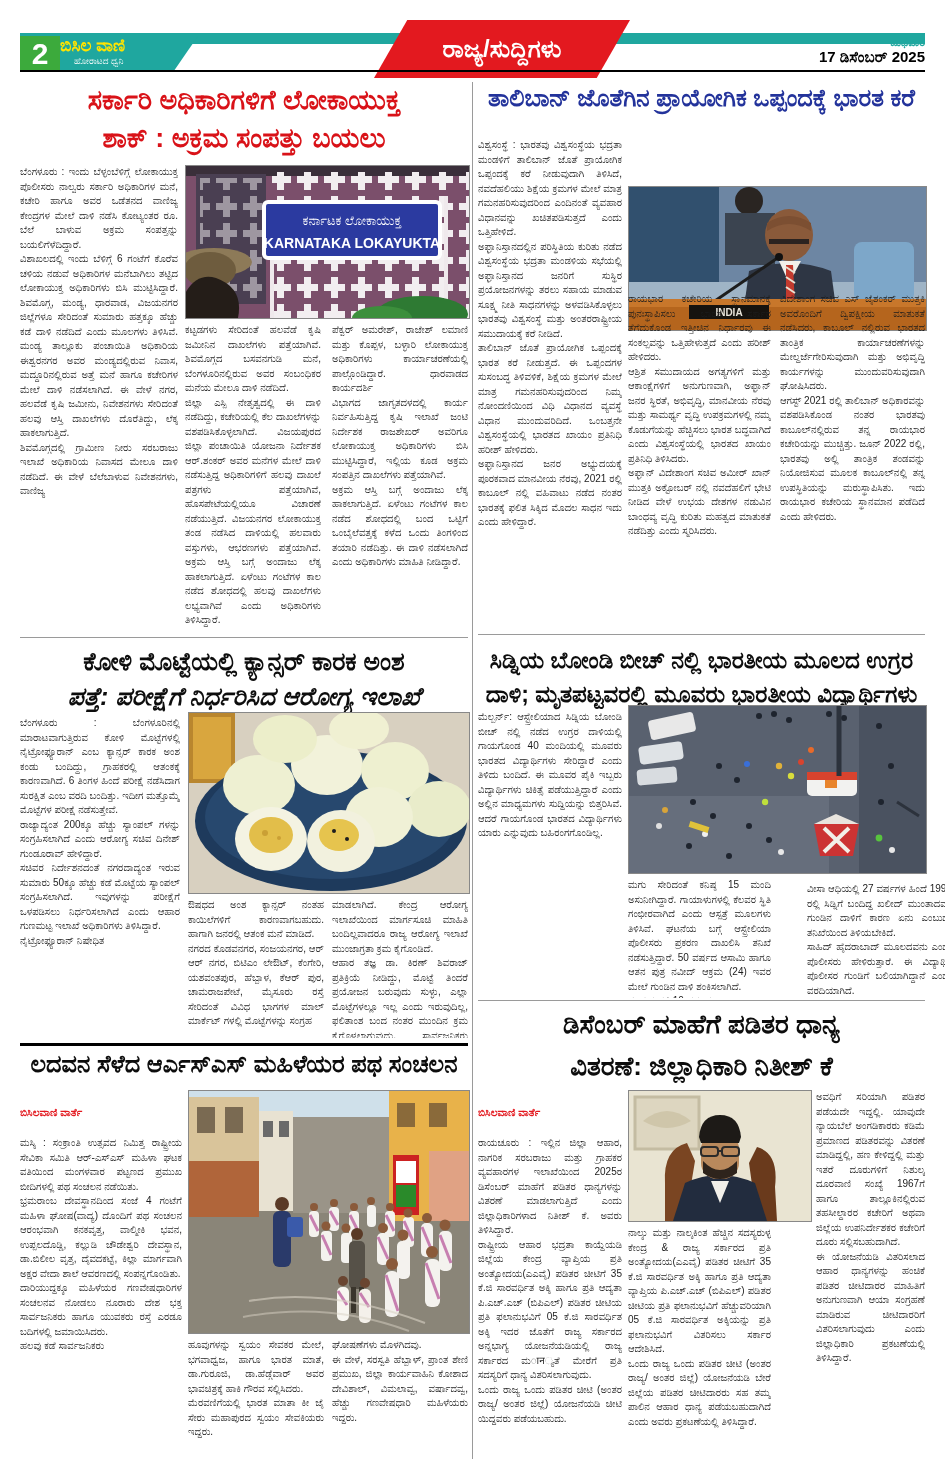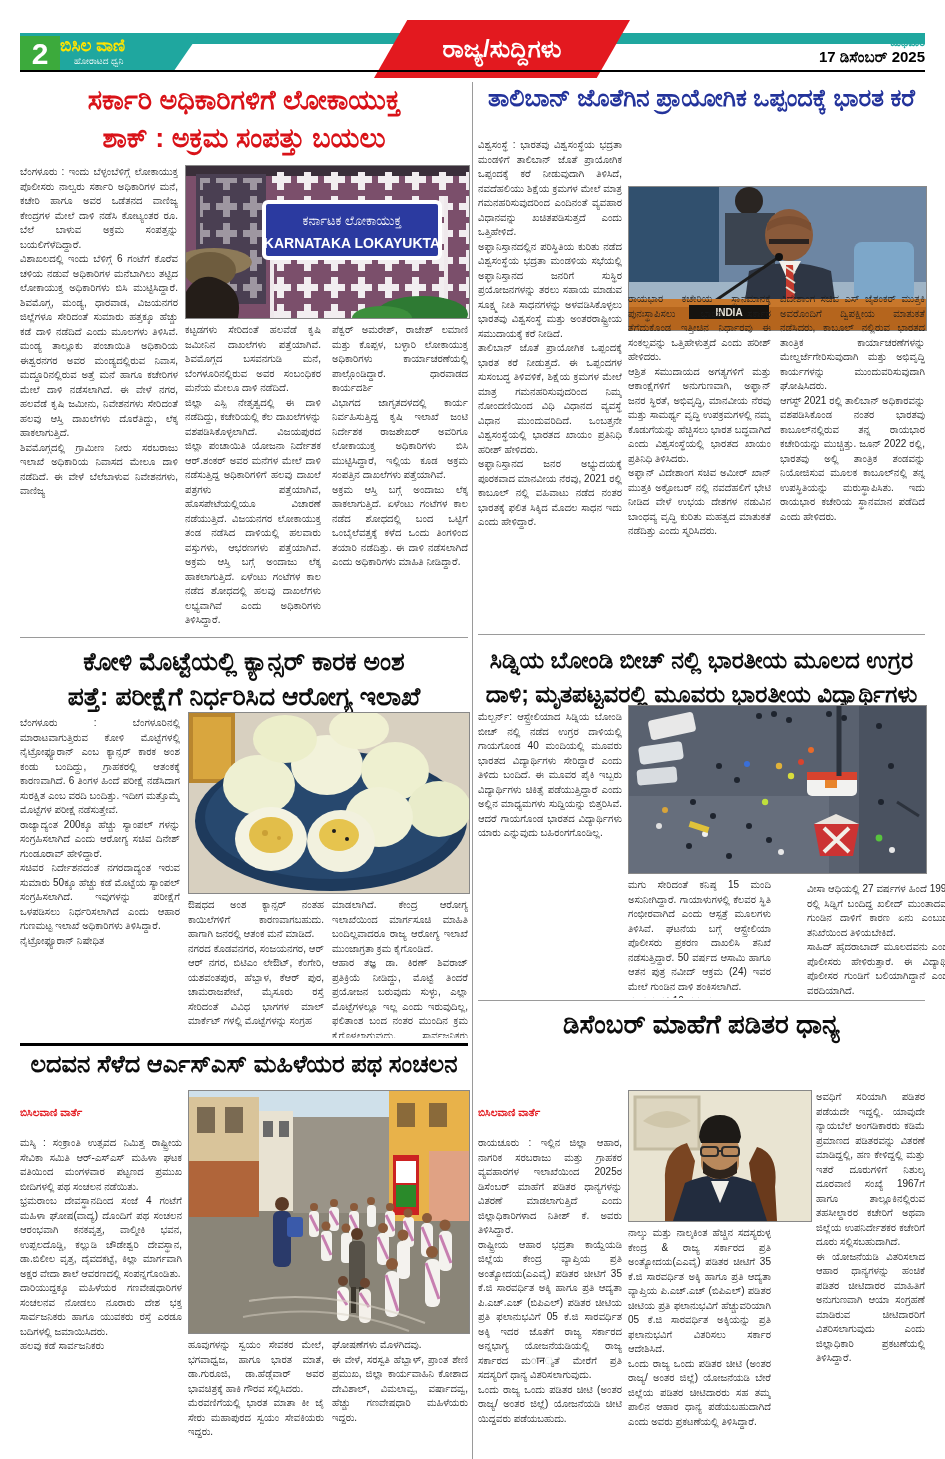--- a/index.html
+++ b/index.html
@@ -143,21 +143,21 @@
 ಅಫ್ಘಾನ್ ವಿದೇಶಾಂಗ ಸಚಿವ ಅಮೀರ್ ಖಾನ್ ಮುತ್ತಕಿ ಅಕ್ಟೋಬರ್ ನಲ್ಲಿ ನವದೆಹಲಿಗೆ ಭೇಟಿ ನೀಡಿದ ವೇಳೆ ಉಭಯ ದೇಶಗಳ ನಡುವಿನ ಬಾಂಧವ್ಯ ವೃದ್ಧಿ ಕುರಿತು ಮಹತ್ವದ ಮಾತುಕತೆ ನಡೆದಿತ್ತು ಎಂದು ಸ್ಮರಿಸಿದರು.</div>
     <div class="col" style="left:302px;top:212px;width:145px;height:344px;">ವಿದೇಶಾಂಗ ಸಚಿವ ಎಸ್ ಜೈಶಂಕರ್ ಮುತ್ತಕಿ ಅವರೊಂದಿಗೆ ದ್ವಿಪಕ್ಷೀಯ ಮಾತುಕತೆ ನಡೆಸಿದರು, ಕಾಬೂಲ್ ನಲ್ಲಿರುವ ಭಾರತದ ತಾಂತ್ರಿಕ ಕಾರ್ಯಾಚರಣೆಗಳನ್ನು ಮೇಲ್ದರ್ಜೆಗೇರಿಸುವುದಾಗಿ ಮತ್ತು ಅಭಿವೃದ್ಧಿ ಕಾರ್ಯಗಳನ್ನು ಮುಂದುವರಿಸುವುದಾಗಿ ಘೋಷಿಸಿದರು.
 ಆಗಸ್ಟ್ 2021 ರಲ್ಲಿ ತಾಲಿಬಾನ್ ಅಧಿಕಾರವನ್ನು ವಶಪಡಿಸಿಕೊಂಡ ನಂತರ ಭಾರತವು ಕಾಬೂಲ್‌ನಲ್ಲಿರುವ ತನ್ನ ರಾಯಭಾರ ಕಚೇರಿಯನ್ನು ಮುಚ್ಚಿತ್ತು. ಜೂನ್ 2022 ರಲ್ಲಿ, ಭಾರತವು ಅಲ್ಲಿ ತಾಂತ್ರಿಕ ತಂಡವನ್ನು ನಿಯೋಜಿಸುವ ಮೂಲಕ ಕಾಬೂಲ್‌ನಲ್ಲಿ ತನ್ನ ಉಪಸ್ಥಿತಿಯನ್ನು ಮರುಸ್ಥಾಪಿಸಿತು. ಇದು ರಾಯಭಾರ ಕಚೇರಿಯ ಸ್ಥಾನಮಾನ ಪಡೆದಿದೆ ಎಂದು ಹೇಳಿದರು.</div>
   </section>
 
   <div class="hrule" style="left:20px;top:637px;width:448px;"></div>
   <div class="hrule" style="left:478px;top:634px;width:447px;"></div>
 
   <section class="article" style="left:20px;top:642px;width:448px;height:398px;">
     <div class="headline black" style="top:2px;font-size:25px;line-height:34px;">ಕೋಳಿ ಮೊಟ್ಟೆಯಲ್ಲಿ ಕ್ಯಾನ್ಸರ್ ಕಾರಕ ಅಂಶ</div>
-    <div class="headline black" style="top:37px;font-size:25px;line-height:34px;">ಪತ್ತೆ: ಪರೀಕ್ಷೆಗೆ ನಿರ್ಧರಿಸಿದ ಆರೋಗ್ಯ ಇಲಾಖೆ</div>
+    <div class="headline black" style="top:37px;font-size:25px;line-height:34px;font-style:italic;">ಪತ್ತೆ: ಪರೀಕ್ಷೆಗೆ ನಿರ್ಧರಿಸಿದ ಆರೋಗ್ಯ ಇಲಾಖೆ</div>
 
     <div class="photo" style="left:168px;top:70px;width:280px;height:180px;">
       <svg width="280" height="180" viewBox="0 0 280 180" xmlns="http://www.w3.org/2000/svg">
         <rect width="280" height="180" fill="#d8d0c0"></rect>
         <rect x="0" y="0" width="46" height="70" fill="#b9862e"></rect>
         <rect x="4" y="4" width="38" height="62" fill="#d9a63e"></rect>
         <ellipse cx="142" cy="108" rx="136" ry="70" fill="#1e3a5c"></ellipse>
         <ellipse cx="142" cy="104" rx="126" ry="62" fill="#27486e"></ellipse>
         <ellipse cx="70" cy="72" rx="36" ry="30" fill="#eef0d2"></ellipse>
         <ellipse cx="138" cy="52" rx="36" ry="30" fill="#f2f2da"></ellipse>
@@ -368,20 +368,21 @@
 ಹಲವು ಕಡೆ ಸಾರ್ವಜನಿಕರು</span>
     </div>
     <div class="col" style="left:312px;top:288px;width:136px;height:121px;">ಘೋಷಣೆಗಳು ಮೊಳಗಿದವು.
 ಈ ವೇಳೆ, ಸರಸ್ವತಿ ಹೆಬ್ಬಾಳ್, ಪ್ರಾಂತ ಶೇಣಿ ಪ್ರಮುಖ, ಜಿಲ್ಲಾ ಕಾರ್ಯವಾಹಿನಿ ಕೋಶಾದ ದೇವಿಶಾಲ್, ವಿಮಲಾವ್ವ, ವರ್ಷಾದವ್ವ, ಹೆಚ್ಚು ಗಣವೇಷಧಾರಿ ಮಹಿಳೆಯರು ಇದ್ದರು.</div>
     <div class="col" style="left:168px;top:288px;width:136px;height:121px;">ಹೂವುಗಳನ್ನು ಸ್ವಯಂ ಸೇವಕರ ಮೇಲೆ, ಭಗವಾಧ್ವಜ, ಹಾಗೂ ಭಾರತ ಮಾತೆ, ಡಾ.ಗುರೂಜಿ, ಡಾ.ಹೆಡ್ಗೆವಾರ್ ಅವರ ಭಾವಚಿತ್ರಕ್ಕೆ ಹಾಕಿ ಗೌರವ ಸಲ್ಲಿಸಿದರು.
 ಮೆರವಣಿಗೆಯಲ್ಲಿ ಭಾರತ ಮಾತಾ ಕೀ ಜೈ ಸೇರು ಮಹಾಪುರದ ಸ್ವಯಂ ಸೇವಕಿಯರು ಇದ್ದರು.</div>
   </section>
 
   <section class="article" style="left:478px;top:1004px;width:447px;height:455px;">
     <div class="headline black" style="top:0;font-size:26px;line-height:40px;">ಡಿಸೆಂಬರ್ ಮಾಹೆಗೆ ಪಡಿತರ ಧಾನ್ಯ</div>
+    <div class="headline black" style="top:42px;font-size:26px;line-height:40px;">ವಿತರಣೆ: ಜಿಲ್ಲಾಧಿಕಾರಿ ನಿತೀಶ್ ಕೆ</div>
 
     <div class="photo" style="left:150px;top:86px;width:182px;height:130px;">
       <svg width="182" height="130" viewBox="0 0 182 130" xmlns="http://www.w3.org/2000/svg">
         <rect width="182" height="130" fill="#e9e4d2"></rect>
         <rect x="6" y="6" width="64" height="52" fill="#ddd6c0" stroke="#c4bca2" stroke-width="3"></rect>
         <path d="M 14 30 Q 38 10 62 30 Q 38 44 14 30" fill="#cfc6aa"></path>
         <g>
             <path d="M 36 92 Q 34 58 58 52 L 66 70 L 56 130 L 36 130 Z" fill="#7a4522"></path>
             <path d="M 146 96 Q 150 62 128 56 L 120 72 L 128 130 L 148 130 Z" fill="#6a3a1c"></path>
           </g>

